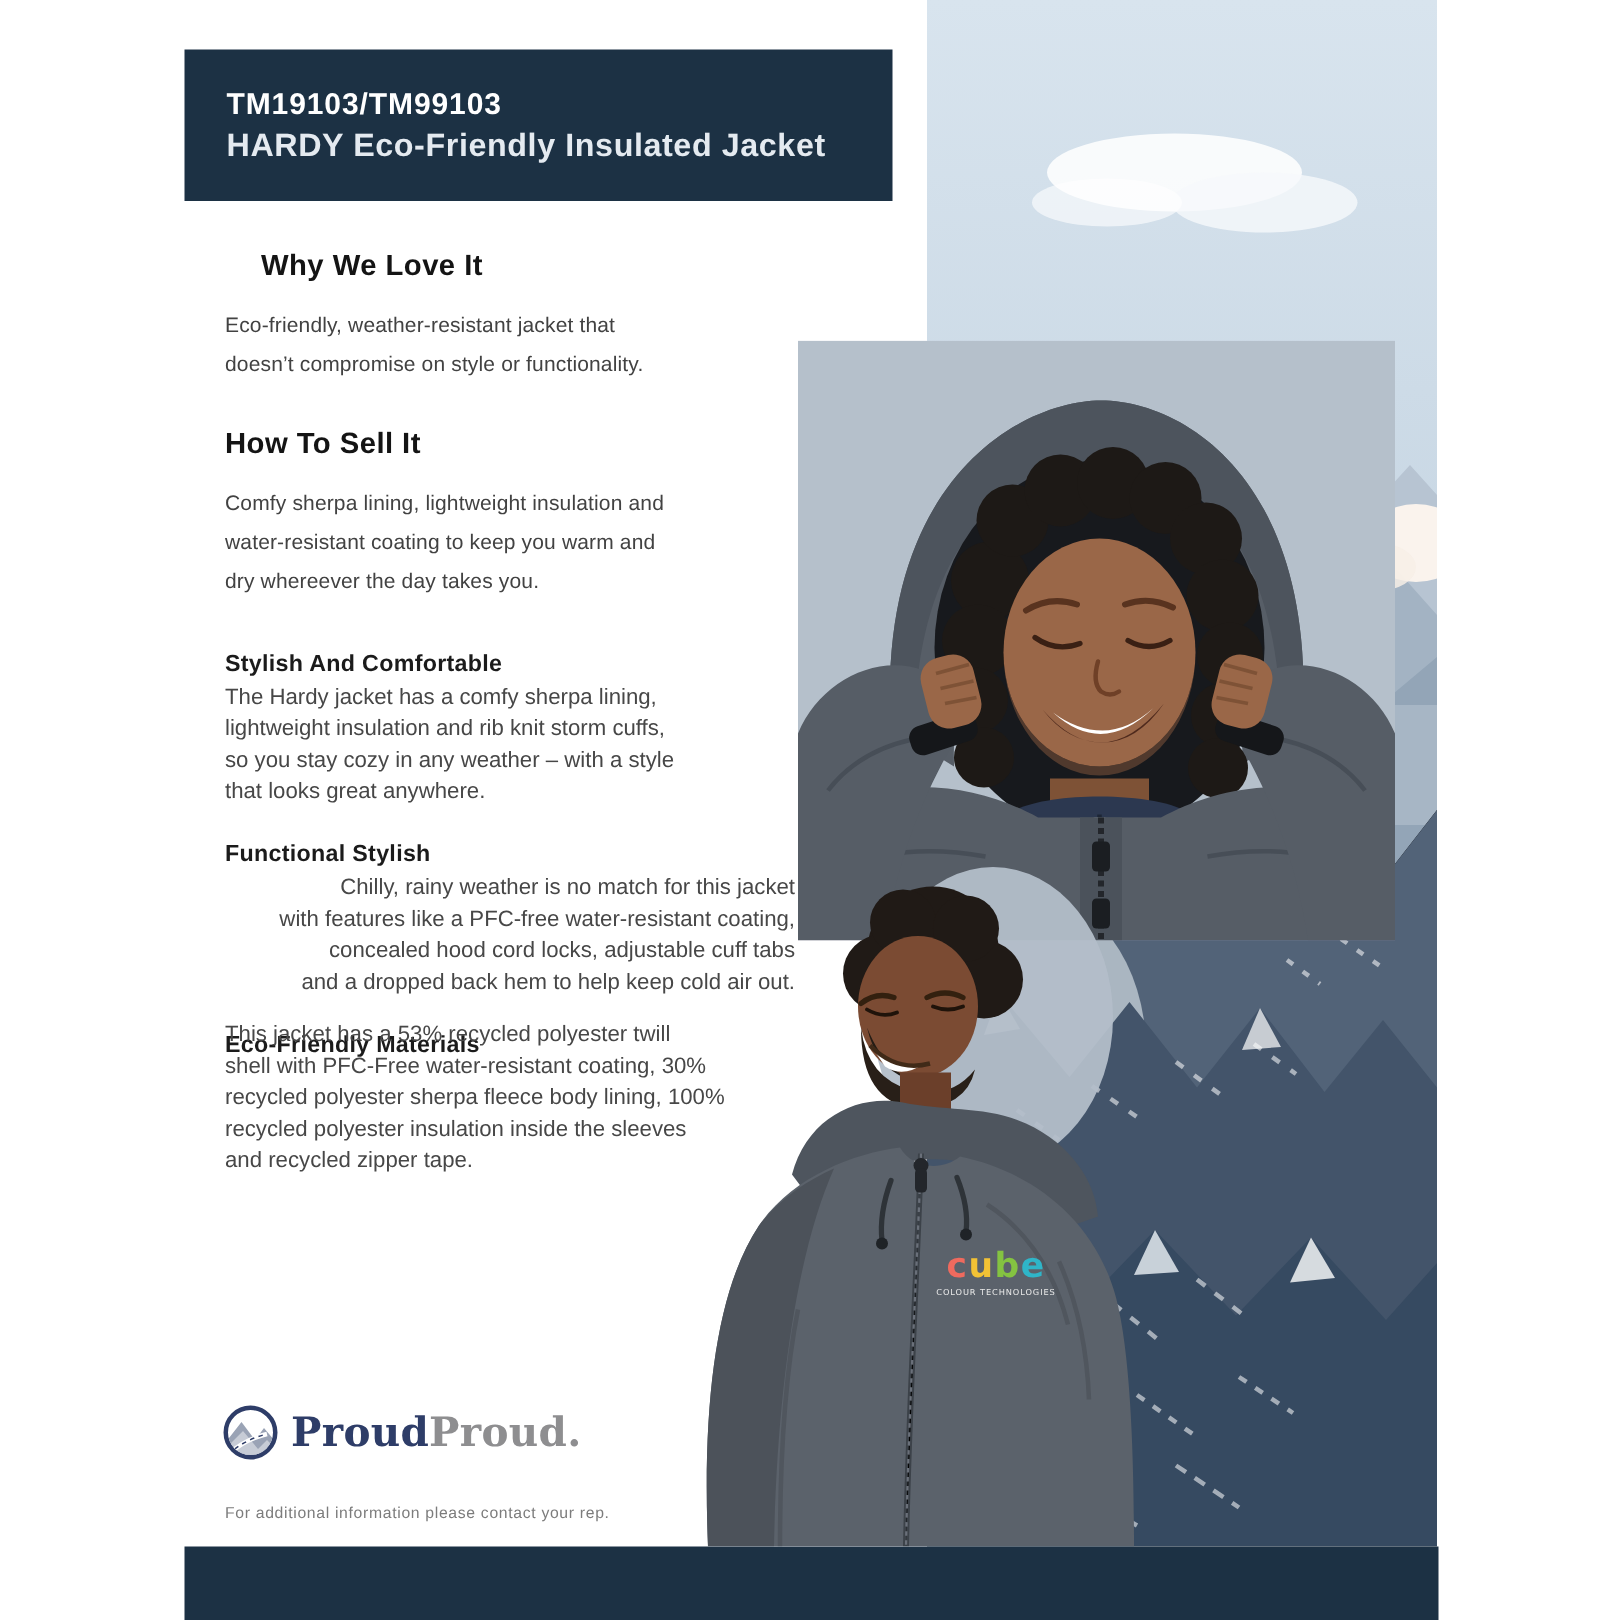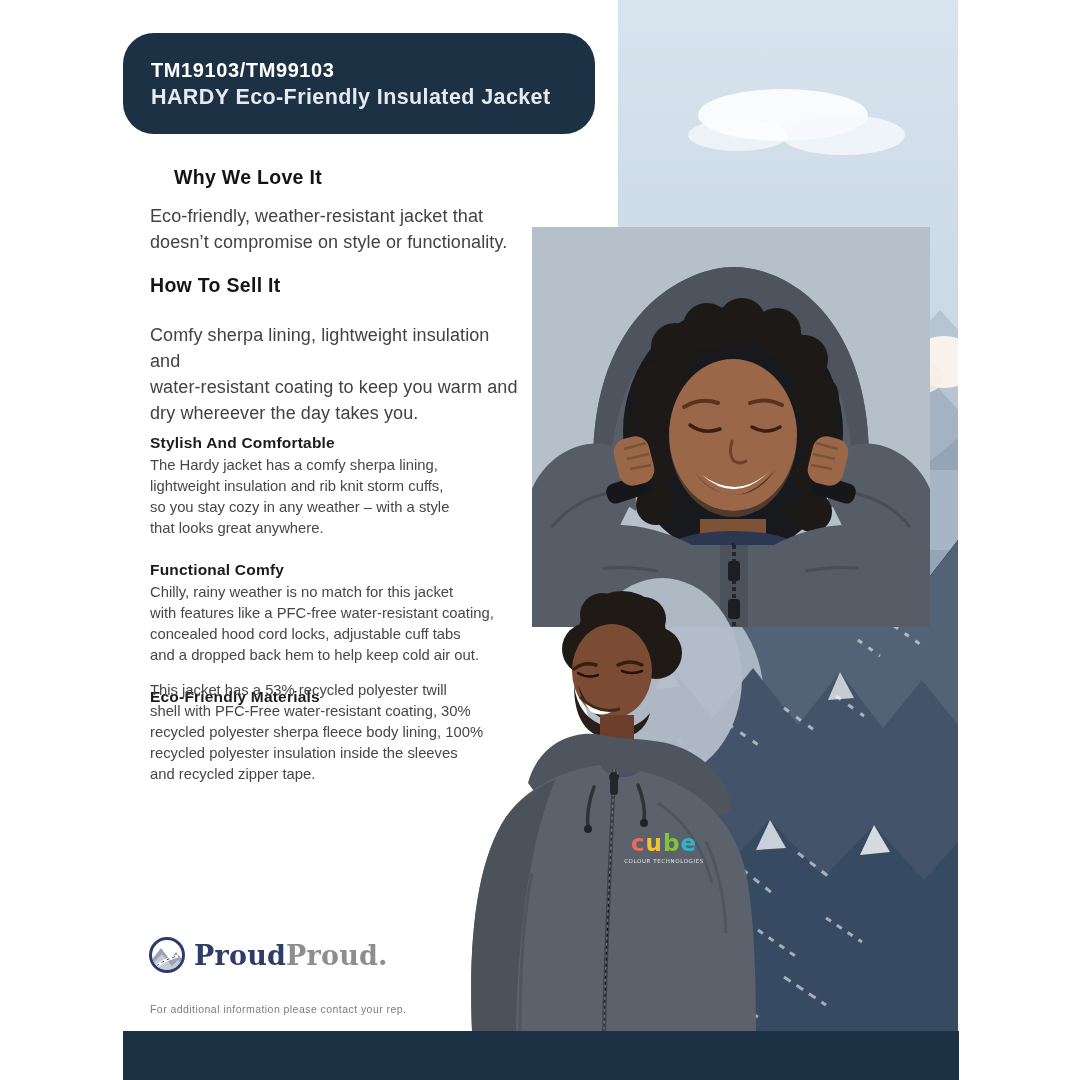--- a/index.html
+++ b/index.html
@@ -3,27 +3,27 @@
 <meta charset="utf-8">
 <style>
   html,body{margin:0;padding:0;background:#ffffff;}
   .canvas{
     position:relative;width:1080px;height:1080px;background:#ffffff;
     font-family:"Liberation Sans","DejaVu Sans",sans-serif;overflow:hidden;
   }
   .abs{position:absolute;}
   
   .header-box{left:123px;top:33px;width:472px;height:101px;background:#1c3144;
-    display:flex;flex-direction:column;justify-content:center;padding-left:28px;box-sizing:border-box;border-radius:31px;}
+    display:flex;flex-direction:column;justify-content:center;padding-left:28px;box-sizing:border-box;}
   .header-sku{color:#ffffff;font-weight:bold;font-size:20px;letter-spacing:.6px;line-height:26px;}
   .header-name{color:#e4eaf0;font-weight:700;font-size:21.5px;letter-spacing:.4px;line-height:28px;}
   
   .col{left:150px;width:372px;}
   .h2{font-size:19.5px;font-weight:bold;color:#141414;letter-spacing:.3px;}
-  .para{font-size:18px;color:#424242;line-height:26px;letter-spacing:.1px;white-space:pre-line;}
+  .para{font-size:14px;color:#424242;line-height:26px;letter-spacing:.1px;white-space:pre-line;}
   .h3{font-size:15.5px;font-weight:bold;color:#1b1b1b;letter-spacing:.2px;}
   .fpara{font-size:14.8px;color:#474747;line-height:21px;letter-spacing:0;white-space:pre-line;}
   
   .brandrow{left:148px;top:936px;display:flex;align-items:center;gap:8px;}
   .wordmark{font-family:"DejaVu Serif","Liberation Serif",serif;font-weight:bold;font-size:27px;letter-spacing:.2px;}
   .footer-note{left:150px;top:1003px;font-size:10.5px;color:#7c7c7c;letter-spacing:.45px;}
   .footer-bar{left:123px;top:1031px;width:836px;height:49px;background:#1c3144;}
   .img-frame{overflow:hidden;}
 </style>
 </head>
@@ -198,33 +198,33 @@
 
   <div class="abs header-box">
     <div class="header-sku">TM19103/TM99103</div>
     <div class="header-name">HARDY Eco-Friendly Insulated Jacket</div>
   </div>
 
   <div class="abs col h2" style="top:166px;margin-left:24px;">Why We Love It</div>
   <div class="abs col para" style="top:203px;">Eco-friendly, weather-resistant jacket that
 doesn’t compromise on style or functionality.</div>
 
-  <div class="abs col h2" style="top:274px;">How To Sell It</div>
+  <div class="abs col h2" style="top:285px;">How To Sell It</div>
   <div class="abs col para" style="top:322px;">Comfy sherpa lining, lightweight insulation and
 water-resistant coating to keep you warm and
 dry whereever the day takes you.</div>
 
   <div class="abs col h3" style="top:434px;">Stylish And Comfortable</div>
   <div class="abs col fpara" style="top:455px;">The Hardy jacket has a comfy sherpa lining,
 lightweight insulation and rib knit storm cuffs,
 so you stay cozy in any weather – with a style
 that looks great anywhere.</div>
 
-  <div class="abs col h3" style="top:561px;">Functional Comfy</div>
-  <div class="abs col fpara" style="top:582px;width:380px;">Chilly, rainy weather is no match for this jacket
+  <div class="abs col h3" style="top:561px;">Functional Stylish</div>
+  <div class="abs col fpara" style="top:582px;width:380px;text-align:right;">Chilly, rainy weather is no match for this jacket
 with features like a PFC-free water-resistant coating,
 concealed hood cord locks, adjustable cuff tabs
 and a dropped back hem to help keep cold air out.</div>
 
   <div class="abs col h3" style="top:688px;">Eco-Friendly Materials</div>
   <div class="abs col fpara" style="top:680px;">This jacket has a 53% recycled polyester twill
 shell with PFC-Free water-resistant coating, 30%
 recycled polyester sherpa fleece body lining, 100%
 recycled polyester insulation inside the sleeves
 and recycled zipper tape.</div>

